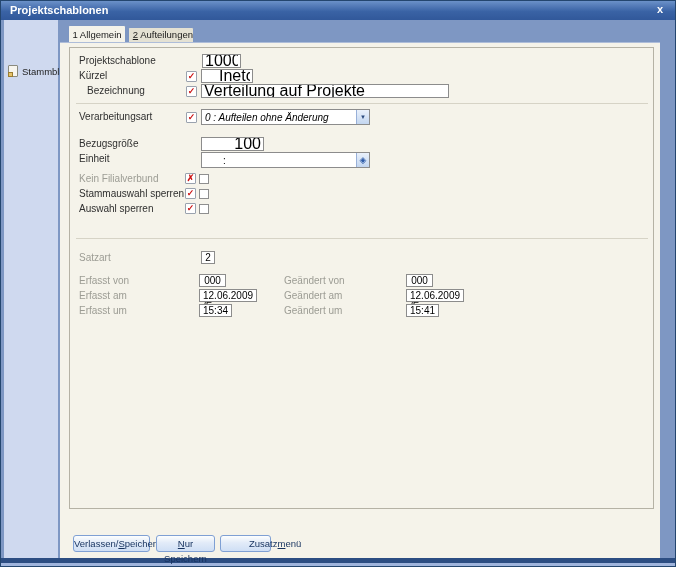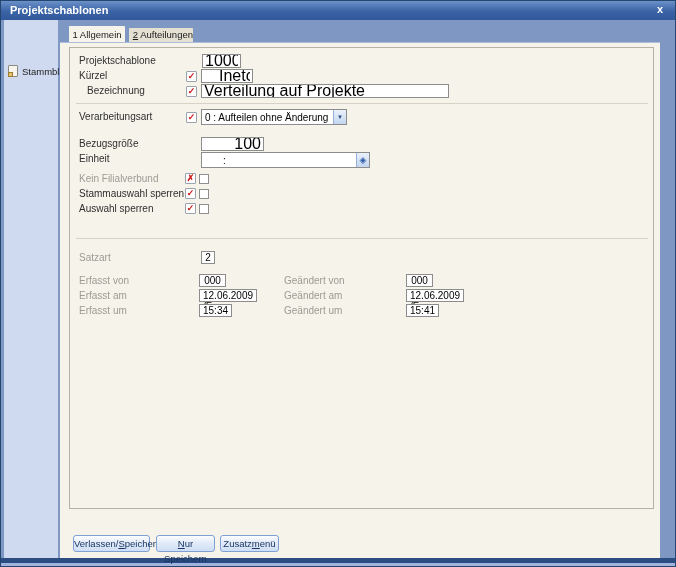--- a/index.html
+++ b/index.html
@@ -139,21 +139,21 @@
   <input class="txt" style="left: 200px; top: 68px; width: 52px; padding-left: 17px;" value="Inetcafe">
 
   <div class="lbl" style="left:78px; top:83px;padding-left:8px;">Bezeichnung</div>
   <span class="icon-box" style="left:185px; top:85px;">✓</span>
   <input class="txt" style="left: 200px; top: 83px; width: 248px;" value="Verteilung auf Projekte">
 
   <div class="sep" style="top:102px;"></div>
 
   <div class="lbl" style="left:78px; top:109px;">Verarbeitungsart</div>
   <span class="icon-box" style="left:185px; top:111px;">✓</span>
-  <div class="combo" style="left:200px; top:108px; width:146px;">
+  <div class="combo" style="left:200px; top:108px; width:169px;font-style:italic;">
     <span class="combo-text">0 : Aufteilen ohne Änderung</span>
     <span class="combo-btn">
         <span>▼</span>
       </span>
   </div>
 
   <div class="lbl" style="left:78px; top:136px;">Bezugsgröße</div>
   <input class="txt num" style="left: 200px; top: 136px; width: 63px;" value="100">
 
   <div class="lbl" style="left:78px; top:151px;">Einheit</div>
@@ -191,15 +191,15 @@
   <div class="lbl dis" style="left:283px; top:288px;">Geändert am</div>
   <div class="ro date" style="left:405px; top:288px; width:58px;">12.06.2009 /Fr</div>
 
   <div class="lbl dis" style="left:78px; top:303px;">Erfasst um</div>
   <div class="ro date" style="left:198px; top:303px; width:33px;">15:34</div>
   <div class="lbl dis" style="left:283px; top:303px;">Geändert um</div>
   <div class="ro date" style="left:405px; top:303px; width:33px;">15:41</div>
 
   <button class="btn" style="left:72px; top:534px; width:77px;"><span>Verlassen/</span><span class="u">S</span><span>peichern</span></button>
   <button class="btn" style="left:155px; top:534px; width:59px;"><span></span><span class="u">N</span><span>ur Speichern</span></button>
-  <button class="btn" style="left:219px; top:534px; width:59px;"><span>Zusatz</span><span class="u">m</span><span>enü</span></button>
+  <button class="btn" style="left:219px; top:534px; width:51px;padding-left:28px;"><span>Zusatz</span><span class="u">m</span><span>enü</span></button>
 
 </div>
 
 </body></html>

